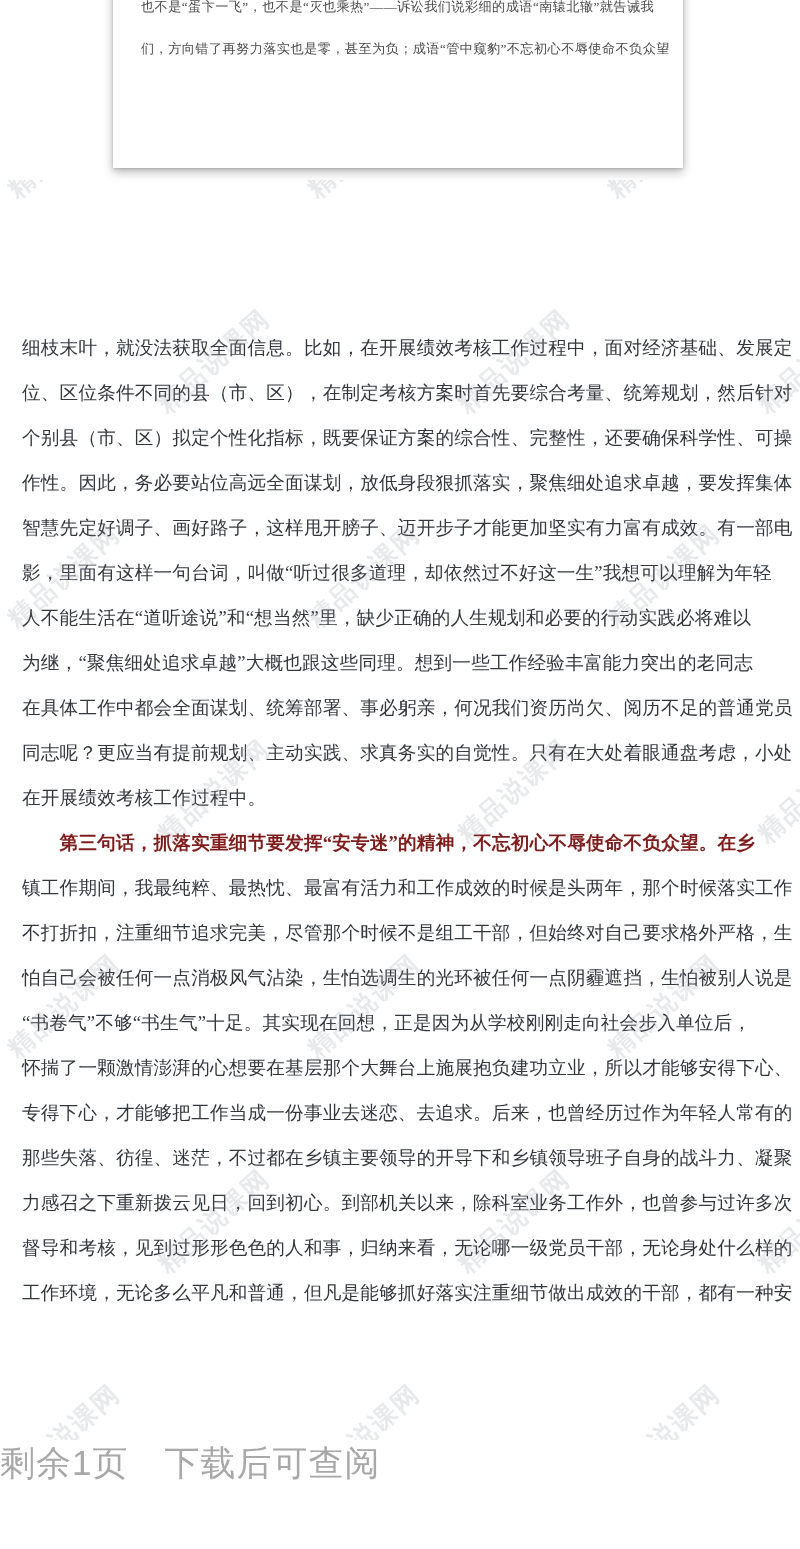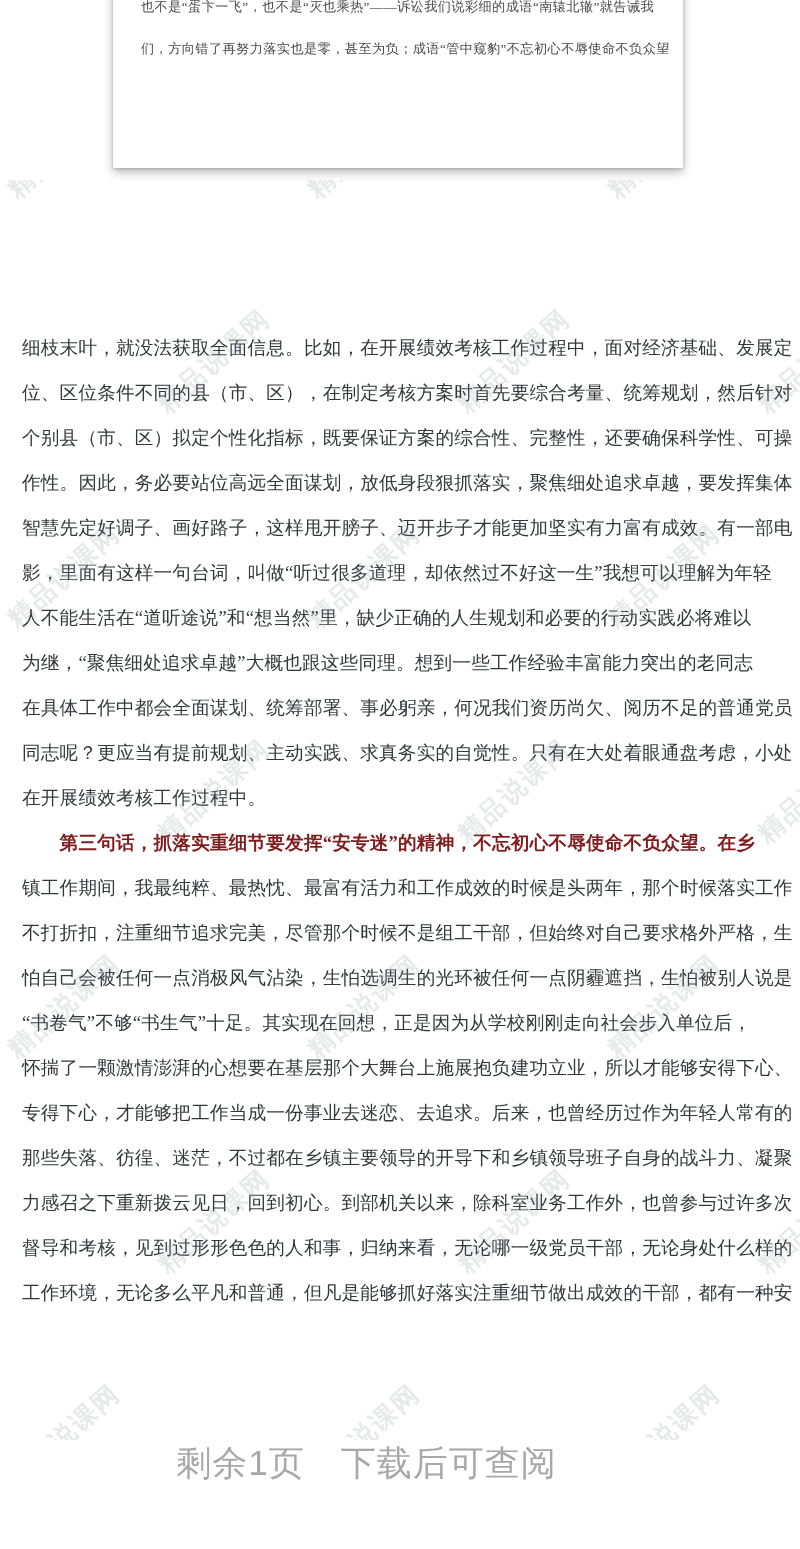--- a/index.html
+++ b/index.html
@@ -91,21 +91,20 @@
     letter-spacing: 2px;
     user-select: none;
   }
 
   
   #footer-teaser {
     position: absolute;
     left: 0;
     top: 1440px;
     width: 733px;
-    text-align: center;
     z-index: 4;
   }
   #footer-teaser-text {
     display: inline-block;
     font-family: "Liberation Sans", "DejaVu Sans", sans-serif;
     font-size: 35px;
     color: #a8a8a8;
     letter-spacing: 1px;
     white-space: pre;
   }

